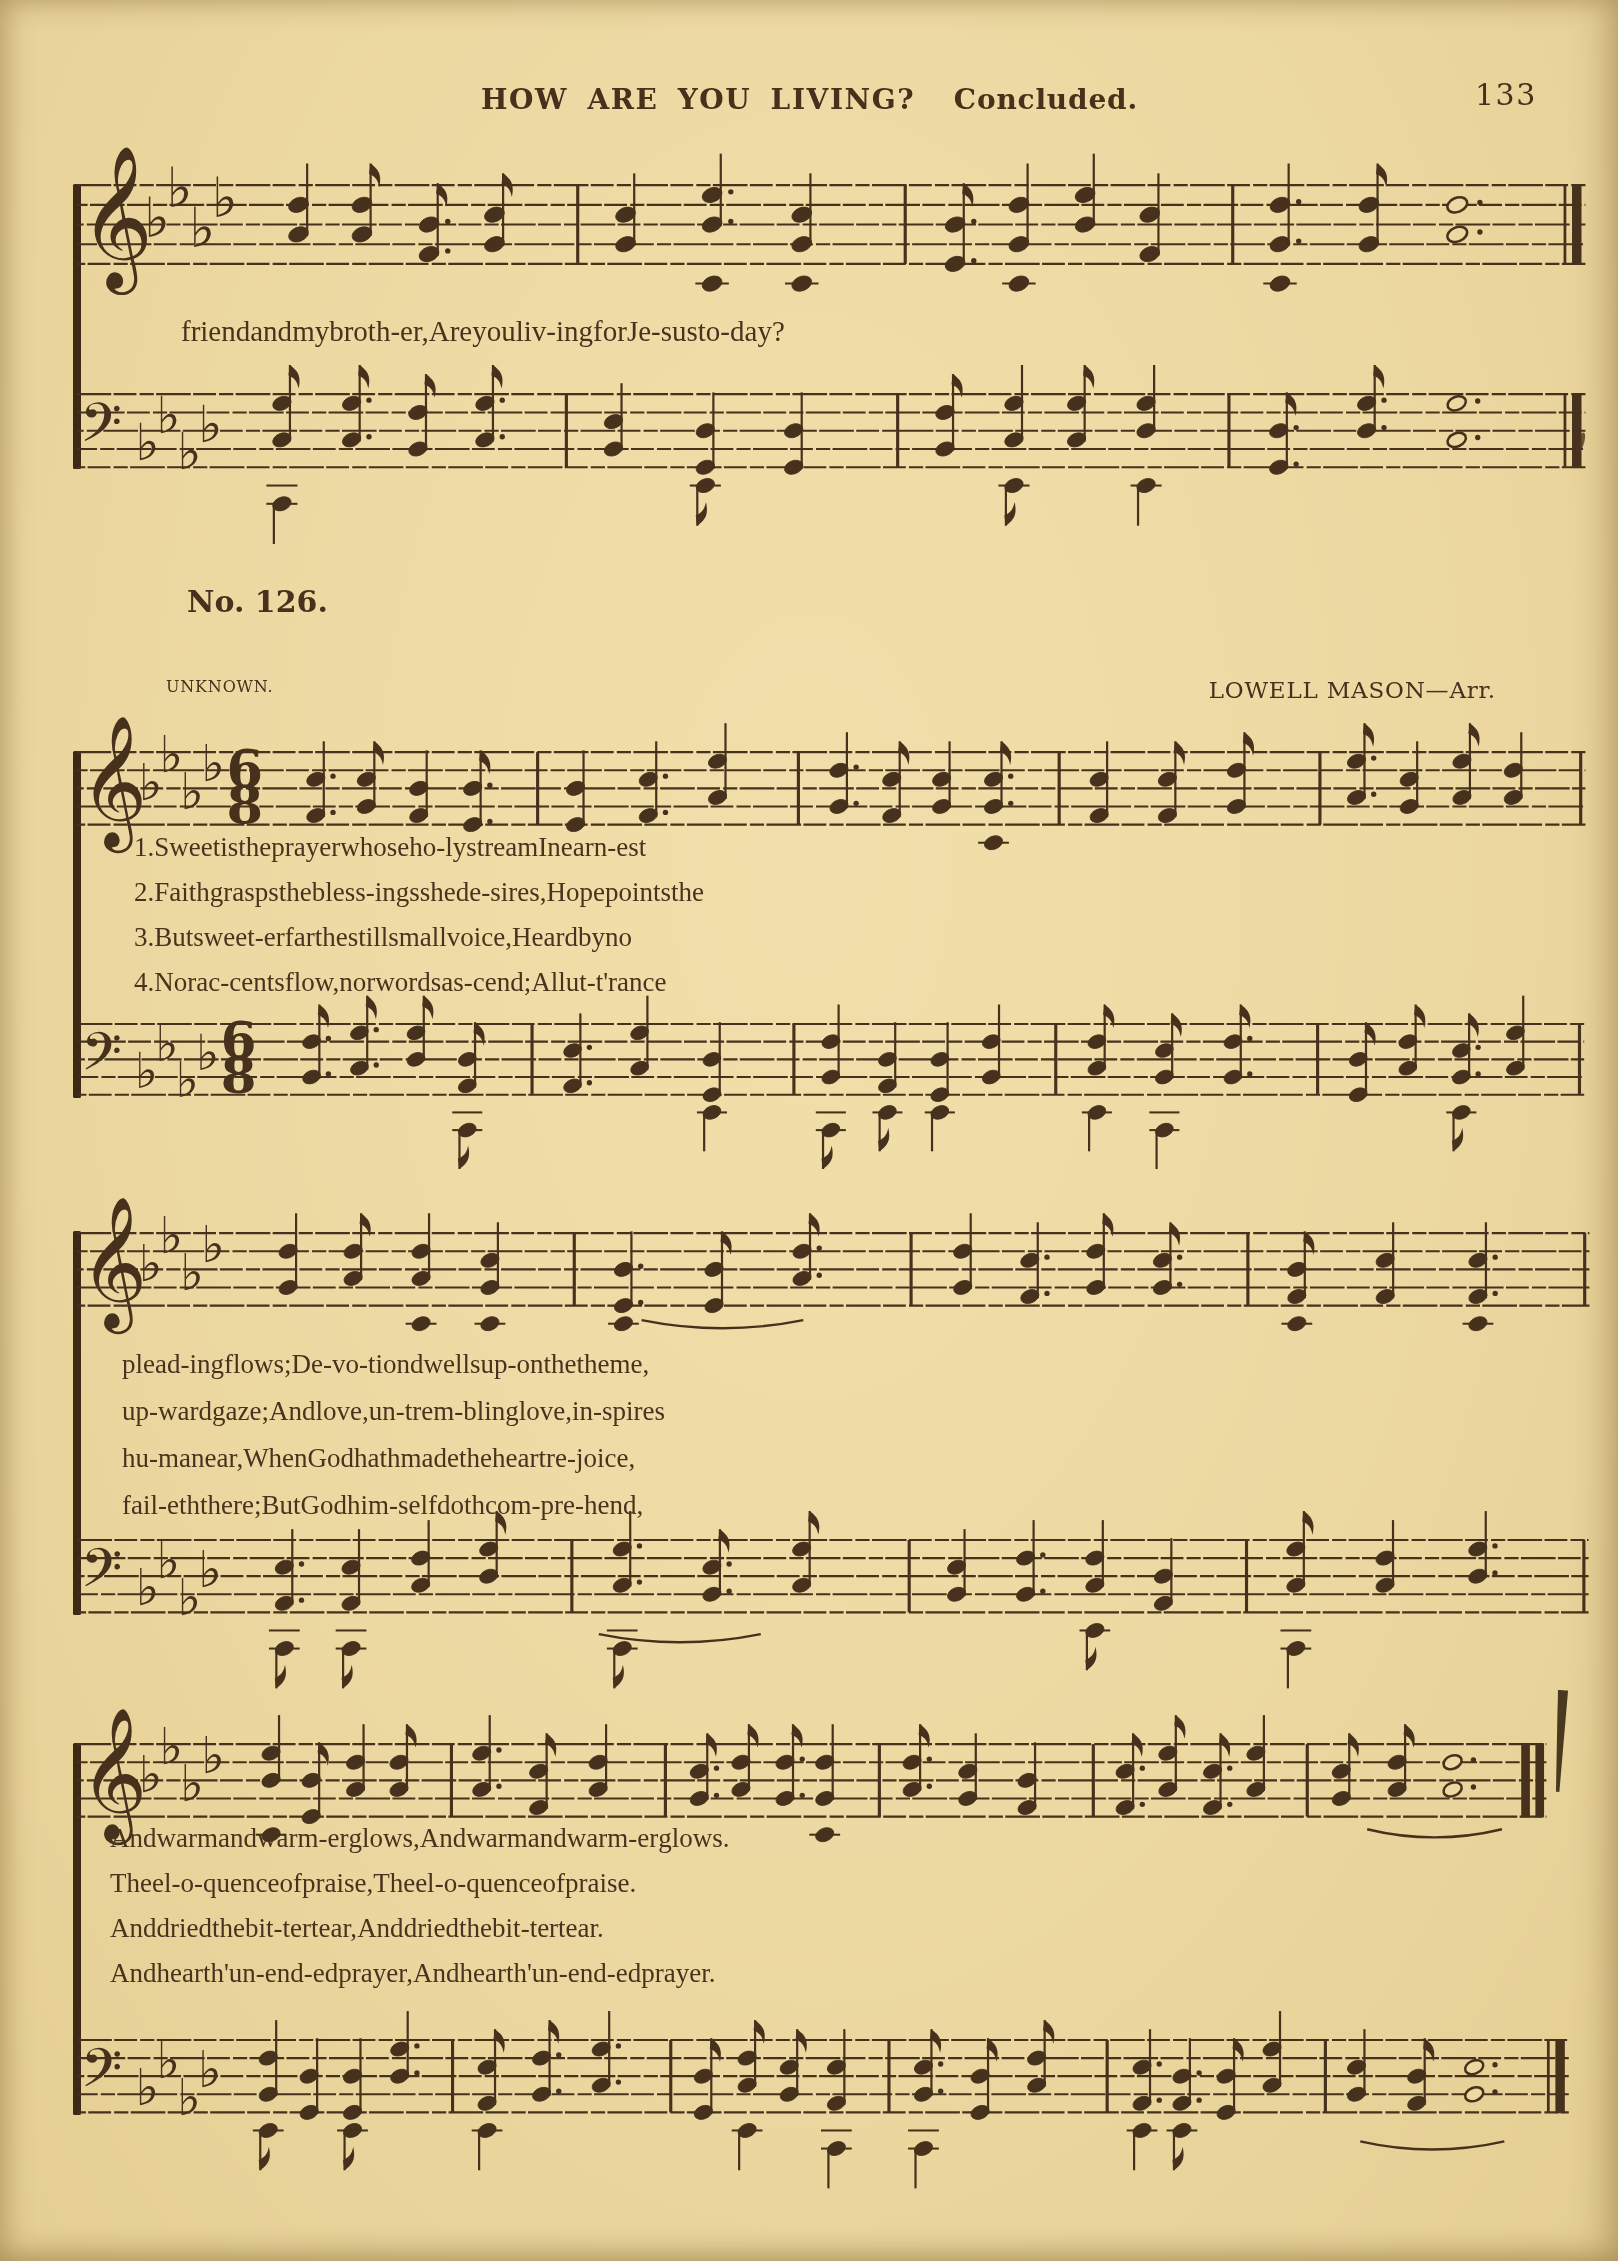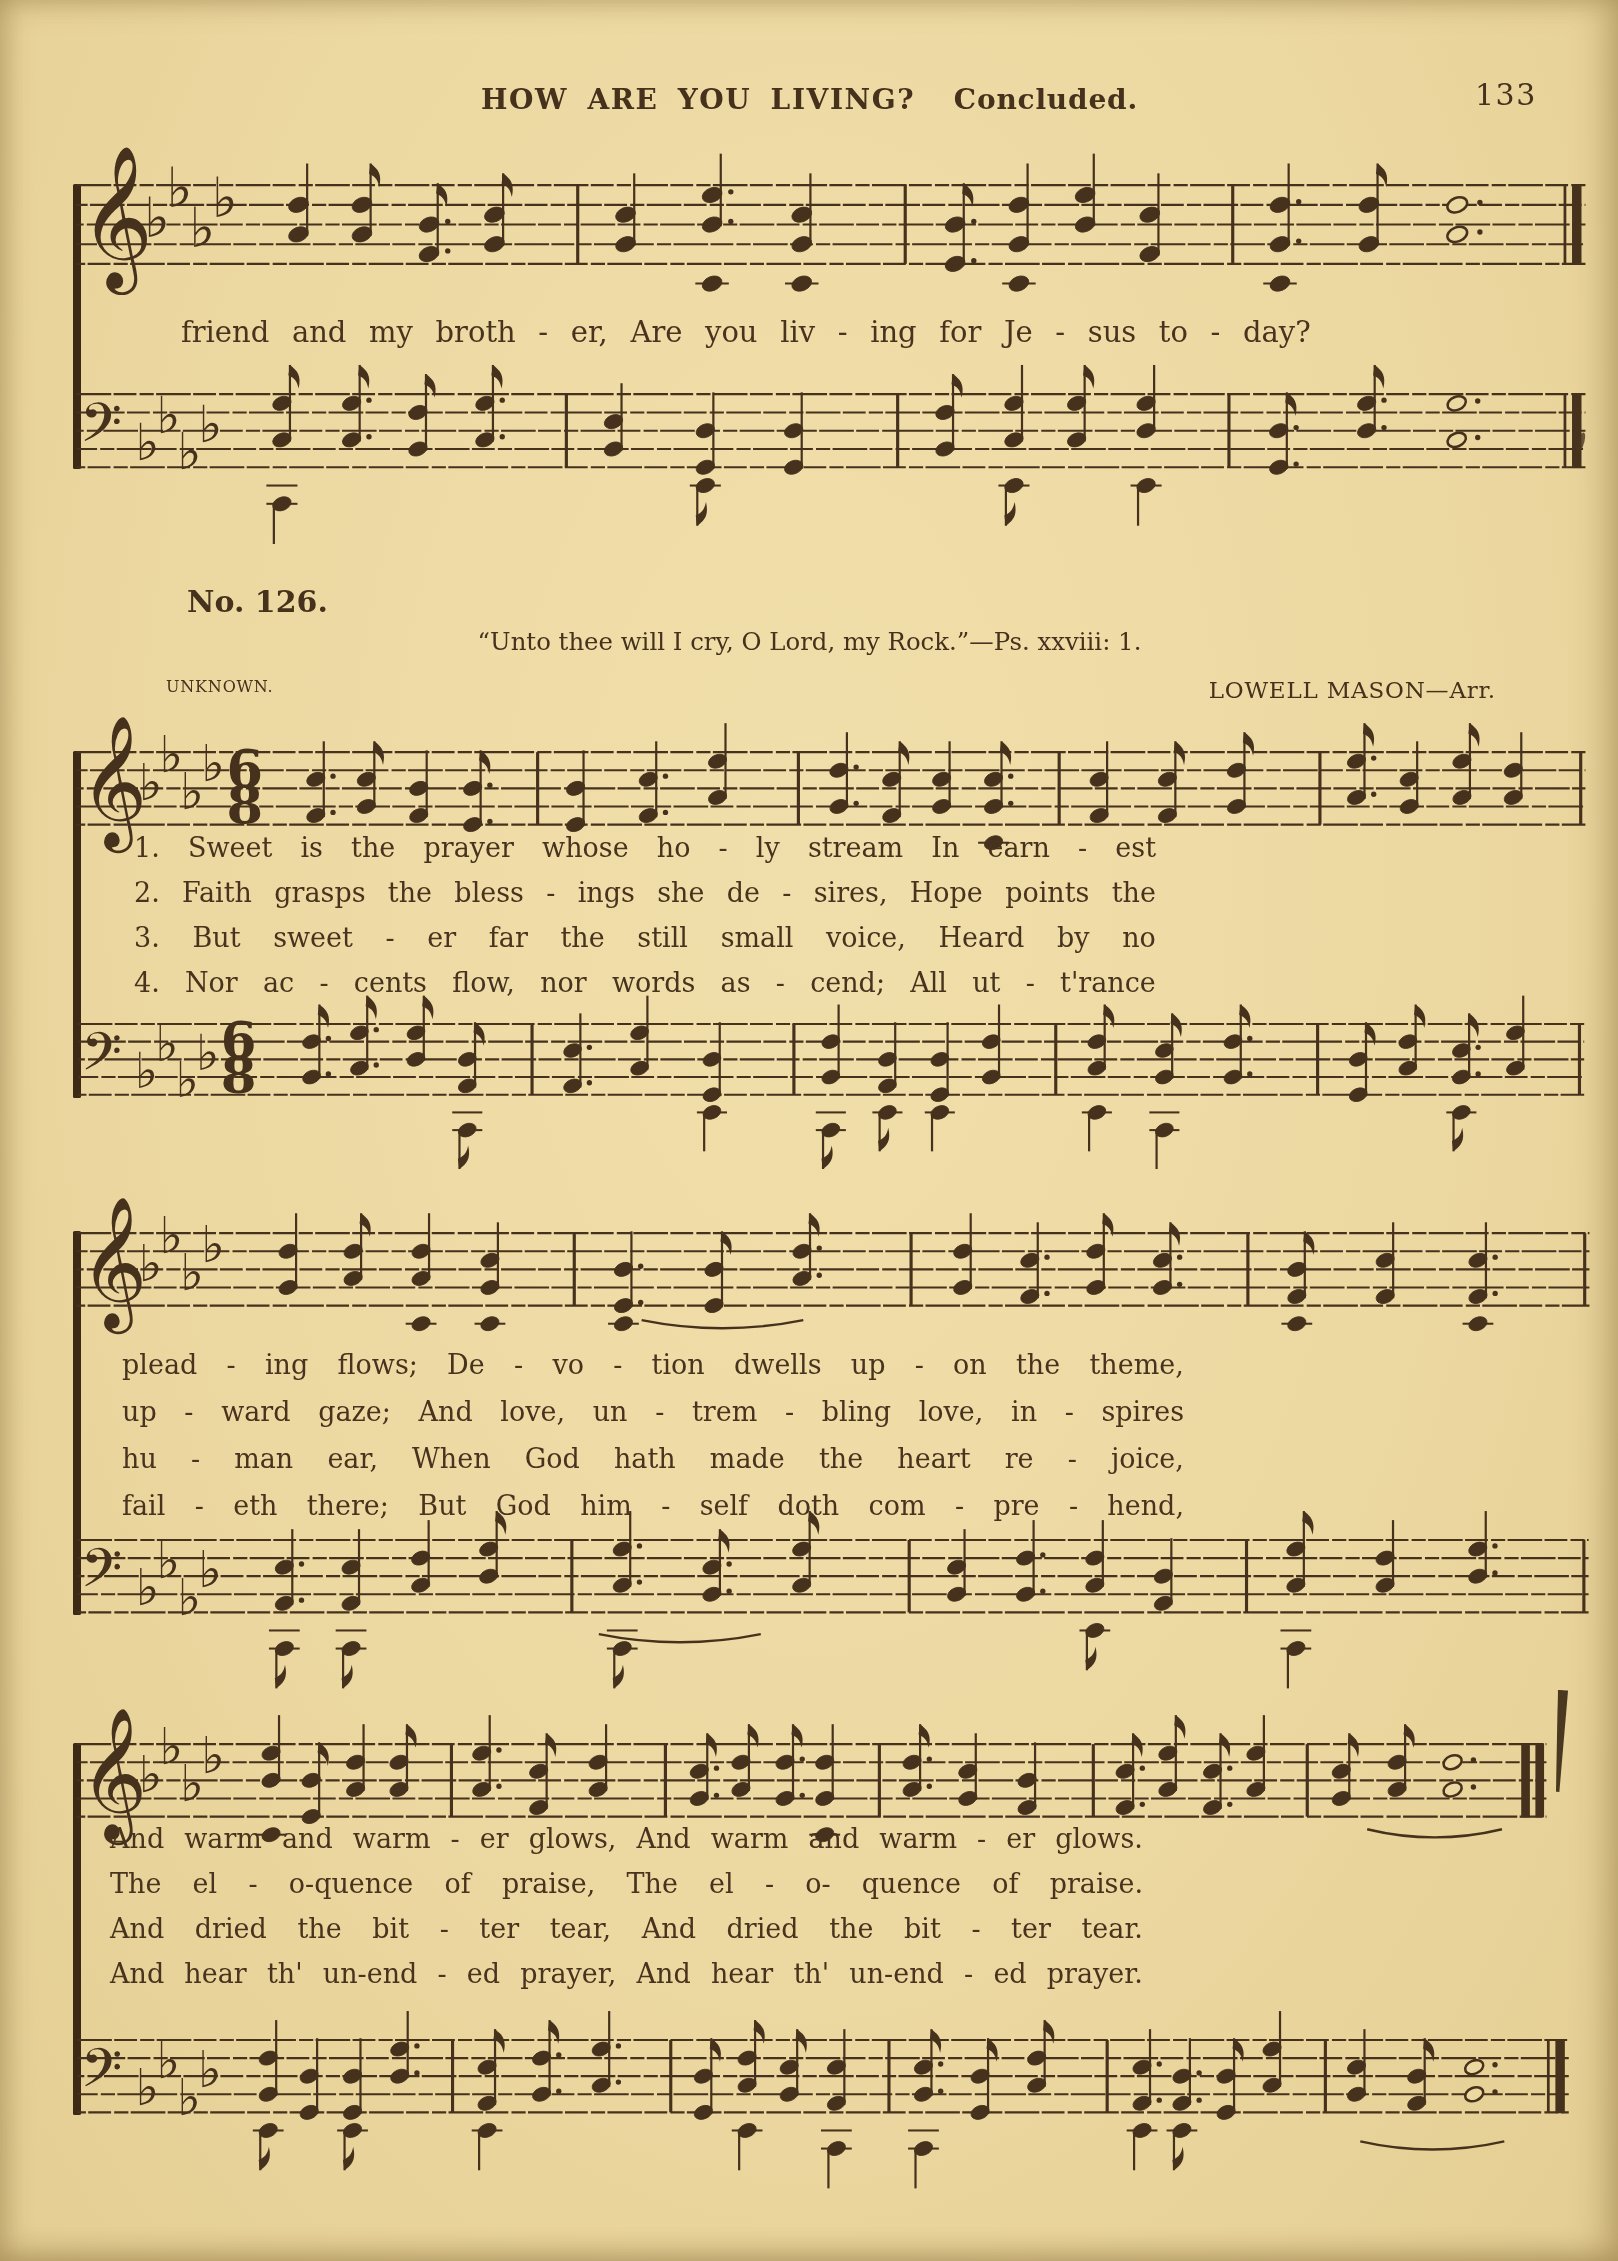--- a/index.html
+++ b/index.html
@@ -16,37 +16,36 @@
   .hymn-title{position:absolute;top:554px;left:0;width:1619px;text-align:center;
     font-size:33px;font-weight:bold;letter-spacing:2.4px;}
   .scripture{position:absolute;top:627px;left:0;width:1619px;text-align:center;font-size:24.4px;}
   .author{position:absolute;left:166px;top:677px;font-size:16px;letter-spacing:0.8px;}
   .tempo{position:absolute;top:668px;left:0;width:1619px;text-align:center;font-size:26px;}
   .tempo .tn{font-family:"DejaVu Sans",sans-serif;font-size:28px;}
   .arr{position:absolute;right:123px;top:677px;font-size:23px;letter-spacing:0.8px;}
   .staff-svg{position:absolute;overflow:visible;}
   .sysbar{position:absolute;width:7.9px;background:#3c2a16;border-radius:1.6px;}
   .lyrics{position:absolute;color:#48331e;}
-  .lyr-row{display:flex;justify-content:space-between;align-items:baseline;}
+  .lyr-row{display:flex;justify-content:flex-start;align-items:baseline;font-family:Liberation Serif, serif;}
   .lyr-row span{white-space:pre;}
   .inkstroke{position:absolute;left:1553px;top:1690px;width:14px;height:102px;background:#3c2a16;
     clip-path:polygon(22% 0,95% 0,58% 100%,34% 100%);transform:rotate(2deg);opacity:.92;}
   .fleck{position:absolute;left:1577px;top:432px;width:7px;height:22px;background:#4a3520;
     border-radius:60% 40% 60% 40%;transform:rotate(14deg);opacity:.8;}
 </style>
 </head>
 <body>
 
 <div class="page">
 
   <div class="hdr-title"><span>HOW ARE YOU LIVING?</span>&nbsp; <span class="sub">Concluded.</span></div>
   <div class="pagenum">133</div>
 
   <div class="no">No. 126.</div>
-  <div class="scripture">“Unto thee will I cry, O Lord, my Rock.”—Ps. xxviii: 1.</div>
   <div class="author">UNKNOWN.</div>
   <div class="arr">LOWELL MASON—Arr.</div>
 
   <div id="music">
       <div class="sysbar" style="left: 73px; top: 184px; height: 285px;"></div>
       <svg class="staff-svg" width="1512" height="201" viewBox="0 0 1920 255" style="left: 75px; top: 126px;">
         <line x1="2" y1="75" x2="1918" y2="75" stroke="#45311c" stroke-width="2.7" stroke-dasharray="44 3 29 4 18 3" stroke-dashoffset="0"></line>
         <line x1="2" y1="100" x2="1918" y2="100" stroke="#45311c" stroke-width="2.7" stroke-dasharray="44 3 29 4 18 3" stroke-dashoffset="-17"></line>
         <line x1="2" y1="125" x2="1918" y2="125" stroke="#45311c" stroke-width="2.7" stroke-dasharray="44 3 29 4 18 3" stroke-dashoffset="-34"></line>
         <line x1="2" y1="150" x2="1918" y2="150" stroke="#45311c" stroke-width="2.7" stroke-dasharray="44 3 29 4 18 3" stroke-dashoffset="-51"></line>

